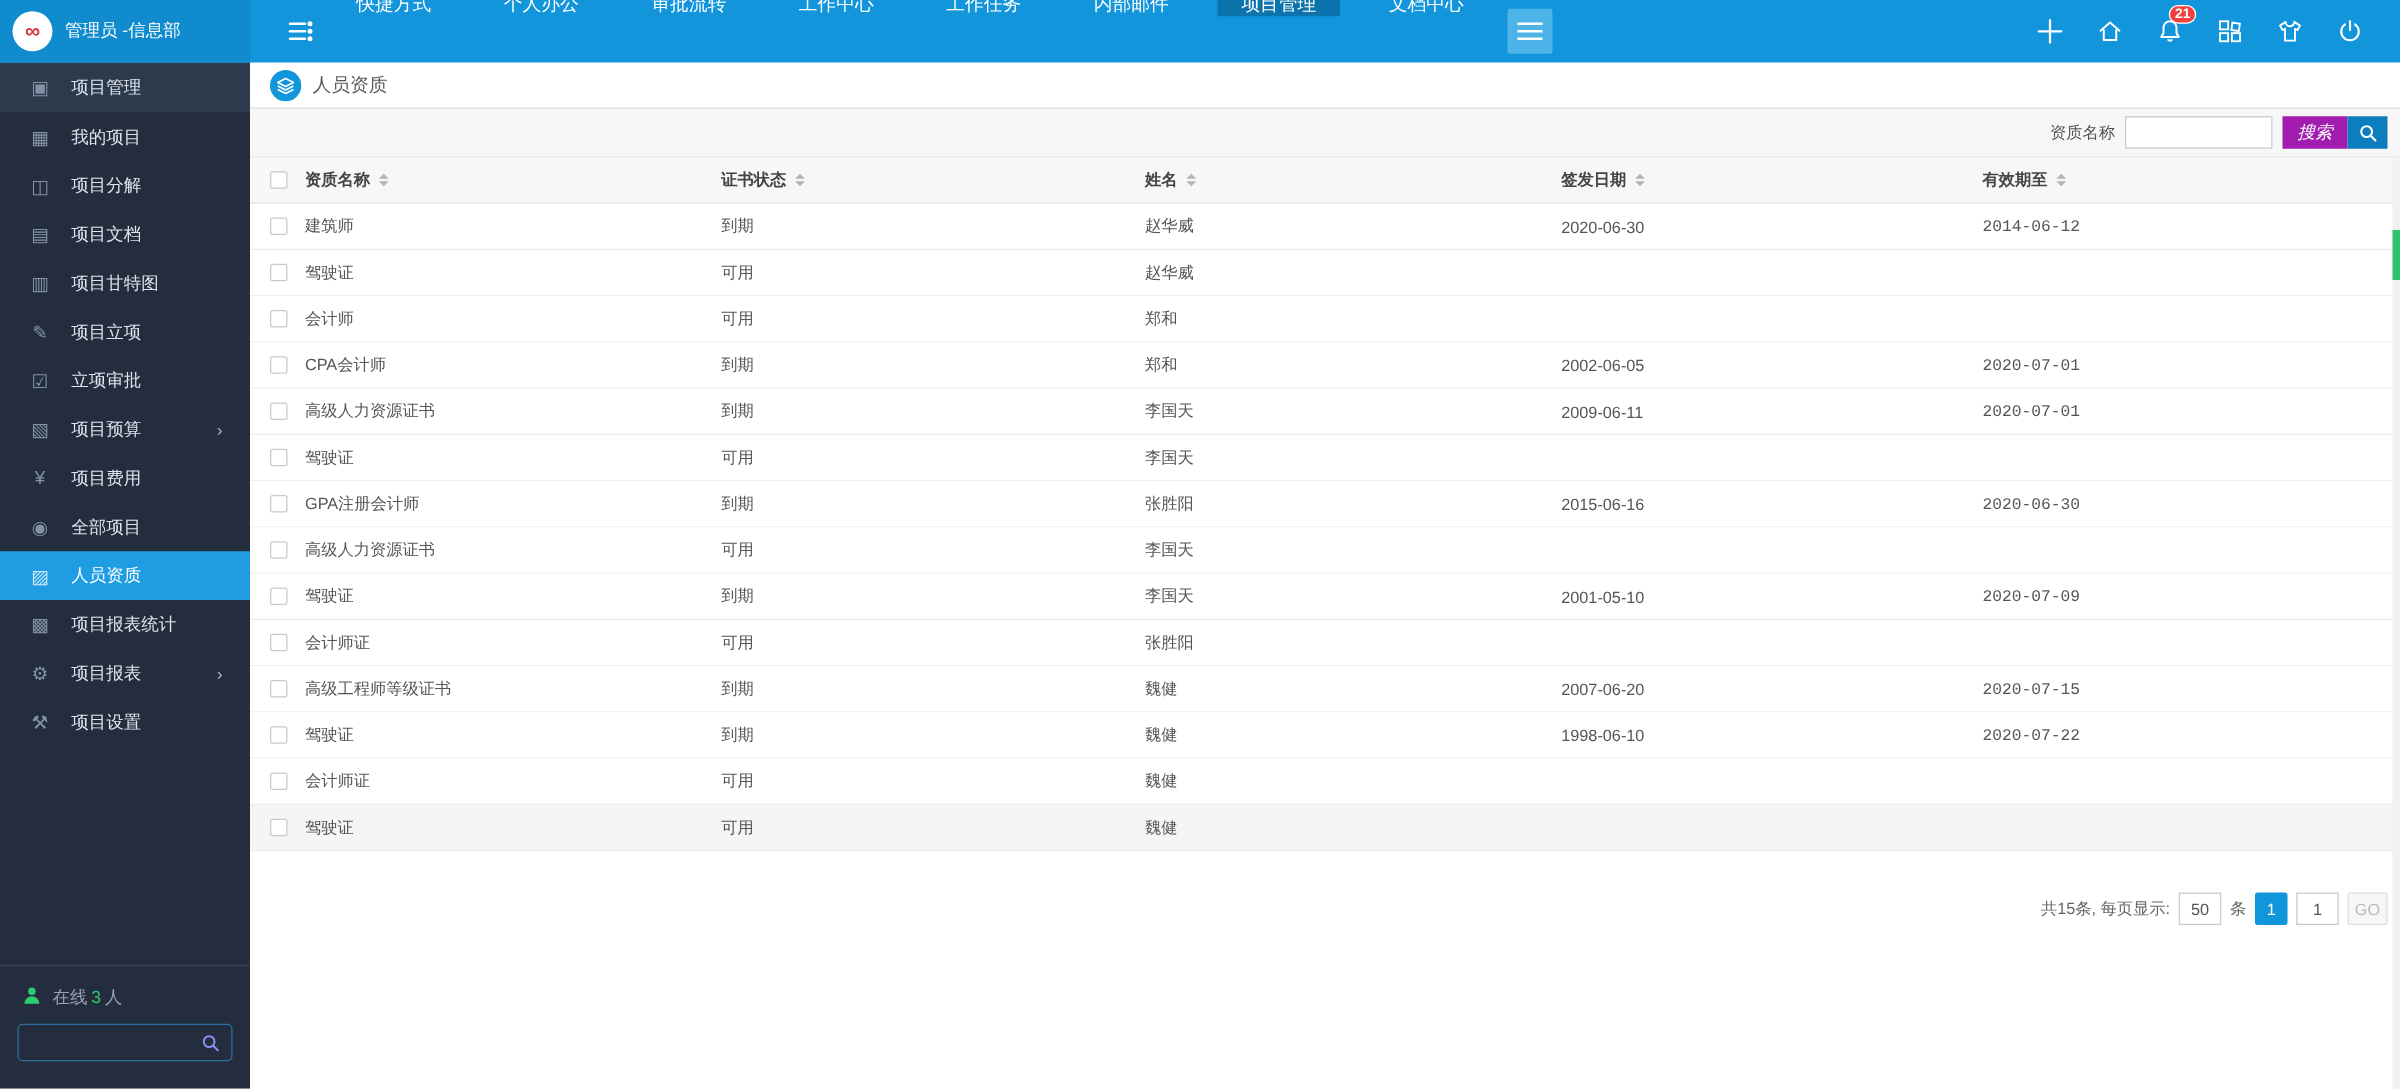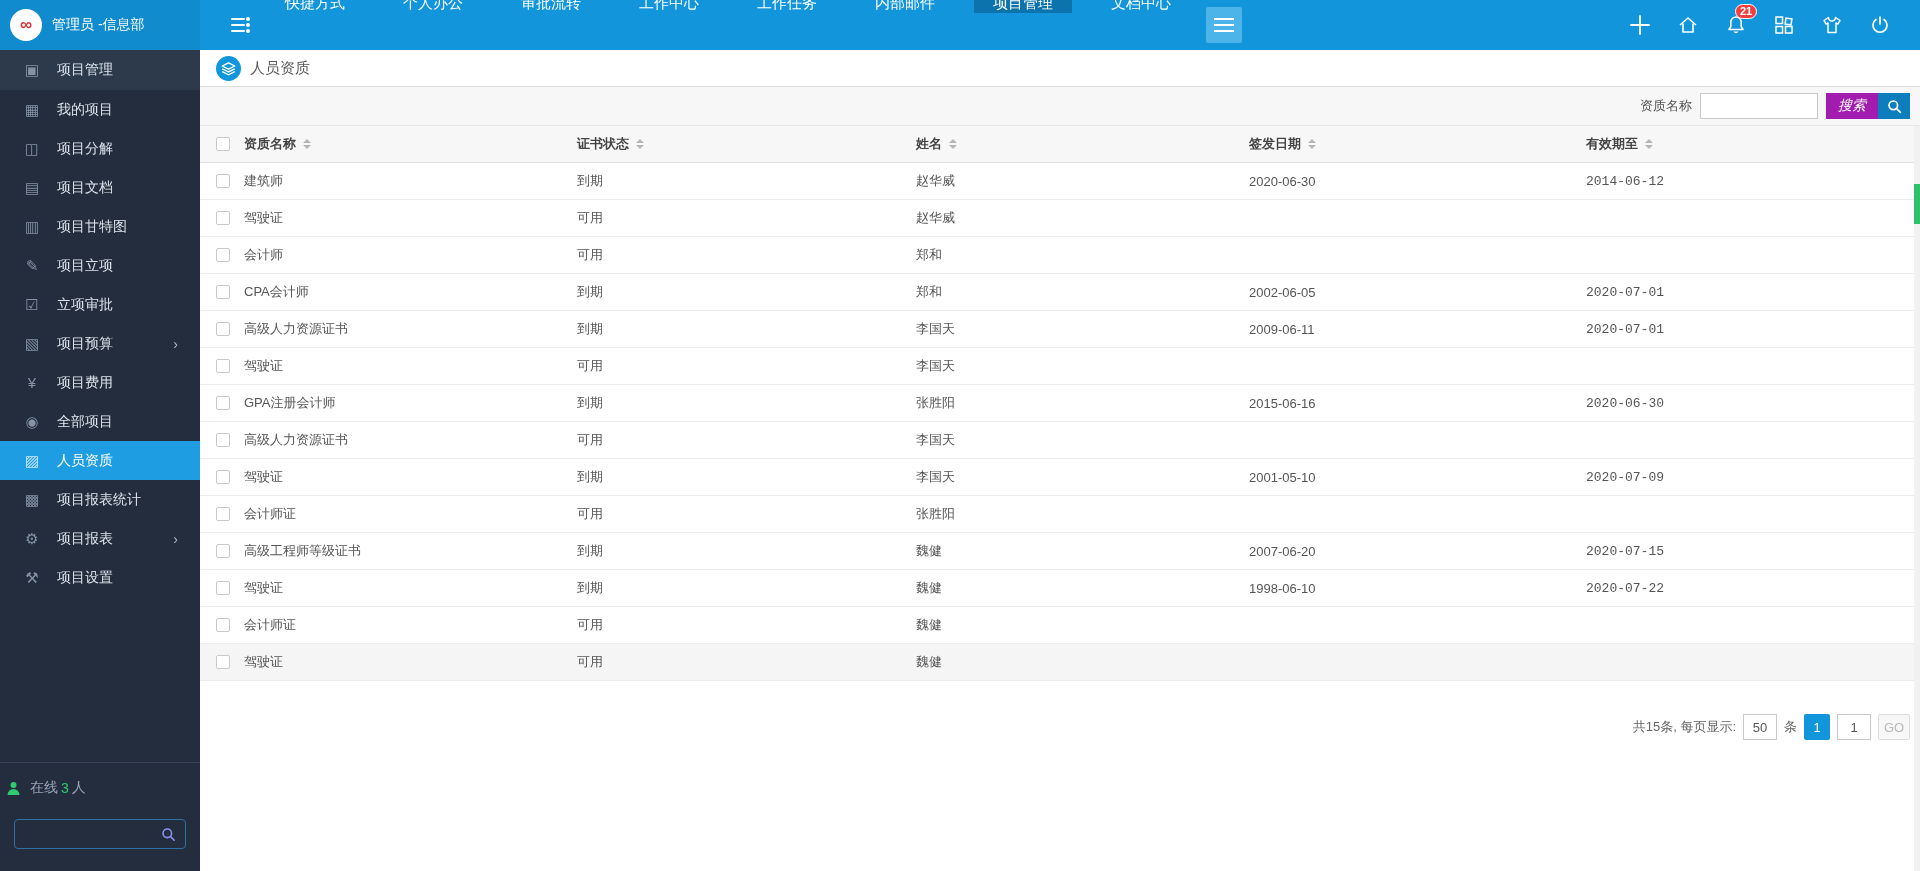--- a/index.html
+++ b/index.html
@@ -24,21 +24,21 @@
   .badge{position:absolute;top:-9px;left:11px;background:#f04040;border:1px solid #fff;color:#fff;font-size:11px;line-height:13px;padding:0 4px;border-radius:8px;font-weight:bold;}
   
   .sidebar{position:absolute;left:0;top:50px;width:200px;height:821px;background:#232d3d;z-index:20;}
   .side-item{height:39px;display:flex;align-items:center;padding-left:22px;color:#dde3ec;font-size:14px;position:relative;cursor:pointer;box-sizing:border-box;white-space:nowrap;}
   .side-item.header{height:40px;background:#2c3a4c;}
   .side-item.active{background:#1e9de2;color:#fff;}
   .si-icon{width:20px;margin-right:15px;color:#8492a6;font-size:15px;text-align:center;flex:0 0 20px;}
   .side-item.active .si-icon{color:#cfe9fa;}
   .chevron{position:absolute;right:22px;color:#aeb6c2;font-size:14px;}
   .side-footer{position:absolute;left:0;bottom:0;width:200px;border-top:1px solid #3a4355;padding:16px 0 22px;box-sizing:border-box;}
-  .online{display:flex;align-items:center;padding-left:6px;font-size:14px;color:#98a2b3;margin-bottom:22px;}
+  .online{display:flex;align-items:flex-start;padding-left:18px;font-size:14px;color:#98a2b3;margin-bottom:12px;}
   .online .p-icon{margin-right:9px;display:flex;}
   .online .count{color:#2ecc71;margin:0 3px;}
   .side-search{margin:0 14px;height:30px;border:1px solid #2f6f9f;border-radius:4px;display:flex;align-items:center;padding:0 9px;box-sizing:border-box;}
   .side-search input{flex:1;background:transparent;border:none;outline:none;color:#cfd6e0;font-size:13px;min-width:0;}
   
   .main{position:absolute;left:200px;top:50px;width:1720px;height:821px;background:#fff;}
   .page-header{height:36px;display:flex;align-items:center;padding-left:16px;}
   .ph-icon{width:25px;height:25px;border-radius:50%;background:#1296db;display:flex;align-items:center;justify-content:center;margin-right:9px;flex:0 0 25px;}
   .ph-title{font-size:15px;color:#595959;}
   .toolbar{height:40px;background:#f7f7f7;border-top:1px solid #dcdcdc;border-bottom:1px solid #e6e6e6;position:relative;box-sizing:border-box;}

